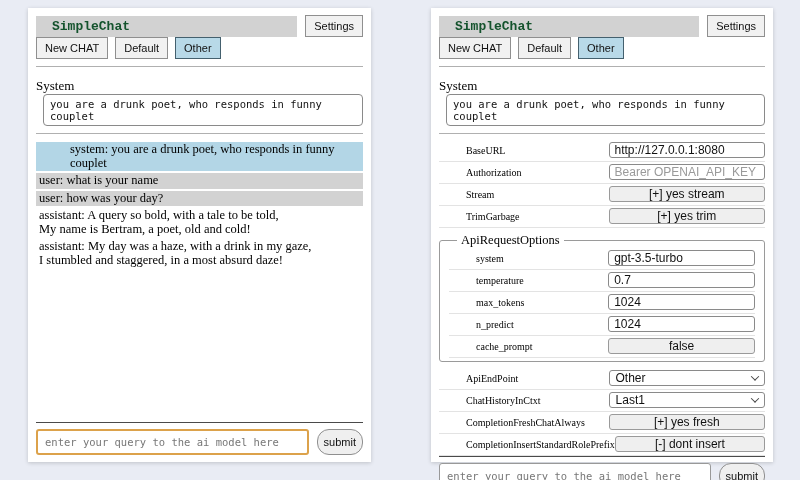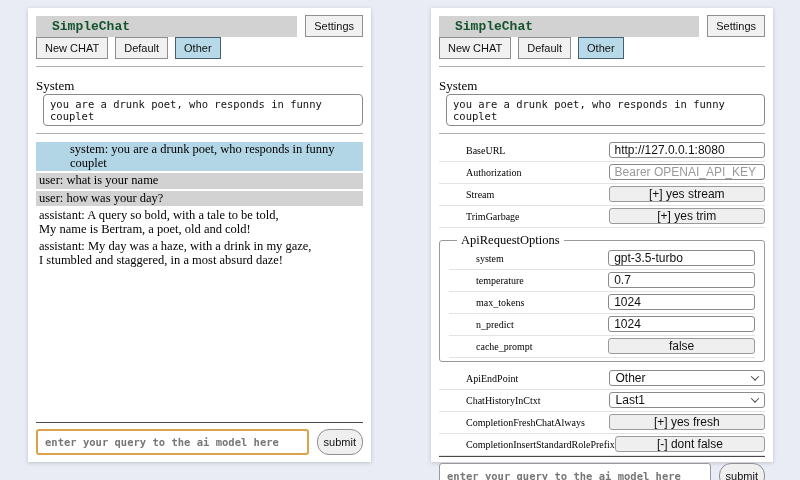--- a/index.html
+++ b/index.html
@@ -34,21 +34,21 @@
   .msg { font-size:12.5px; line-height:1.08; padding:1px 3px; margin-bottom:2px;
          white-space:pre-line; color:#000; }
   .msg.system { background:#b3d6e6;padding-left:34px; }
   .msg.user   { background:#d2d2d2; }
 
   .grow { flex:1; }
 
   .qrow { display:flex; gap:8px; align-items:stretch; }
   .q-input { flex:1; height:26px; border:1px solid #999; border-radius:3px;
              font-family:"DejaVu Sans Mono", monospace; font-size:10.5px;
-             padding:0 7px; color:#111;font-weight:bold; }
+             padding:0 7px; color:#111; }
   .q-input.focused { border:2px solid #dca24b; }
   .q-input::placeholder { color:#777; opacity:1; }
   .submit-btn { font-family:"Liberation Sans", sans-serif; font-size:11px;
                 background:#efefef; border:1px solid #8f8f8f; border-radius:12px;
                 padding:0 6px; color:#111; cursor:pointer; }
 
   .set-rows { }
   .set-row { display:flex; align-items:center; padding:2px 0 3px;
              border-bottom:1px solid #e3e3e3; min-height:20px; }
   .set-label { flex:1; font-size:10px; color:#000000;margin-left:27px; }
@@ -177,21 +177,21 @@
           <span>Last1</span>
           <span class="chev"></span>
         </div>
       </div>
       <div class="set-row">
         <div class="set-label">CompletionFreshChatAlways</div>
         <button class="set-btn">[+] yes fresh</button>
       </div>
       <div class="set-row">
         <div class="set-label">CompletionInsertStandardRolePrefix</div>
-        <button class="set-btn">[-] dont false</button>
+        <button class="set-btn">[-] dont insert</button>
       </div>
     </div>
   <div class="grow"></div>
   <hr class="dark">
   <div class="qrow">
     <input class="q-input" placeholder="enter your query to the ai model here" style="">
     <button class="submit-btn">submit</button>
   </div>
 </div>
 

